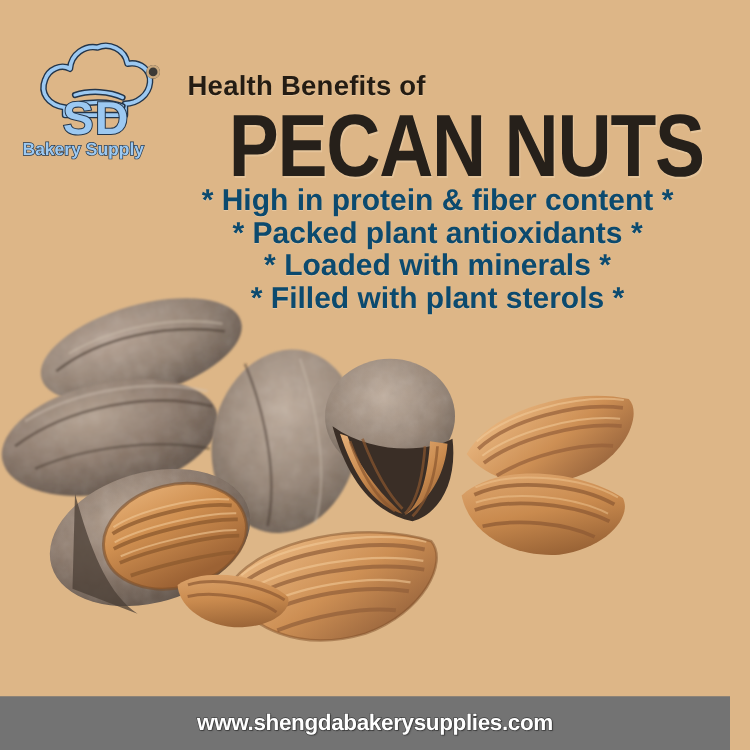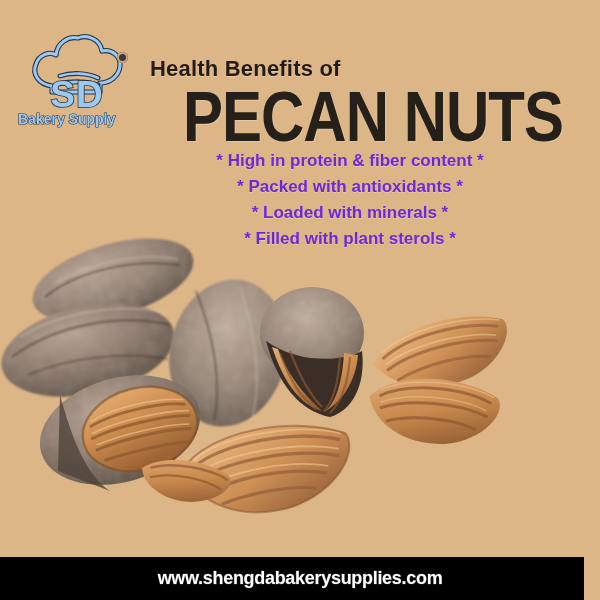--- a/index.html
+++ b/index.html
@@ -53,33 +53,33 @@
     transform:scaleY(1.18);transform-origin:top center;
     white-space:nowrap;
     text-shadow:1px 1px 0 rgba(255,240,210,.25);
   }
 
   
   #benefits{
     position:absolute;left:110px;top:148px;width:480px;text-align:center;
   }
   .benefit{
-    font-size:17px;font-weight:700;color:#6d28d9;
+    font-size:24px;font-weight:700;color:#0c4a6e;
     line-height:26px;white-space:nowrap;
     text-shadow:0 1px 0 rgba(255,240,215,.30);
   }
 
   
   #nuts{position:absolute;left:0;top:225px;width:520px;height:300px;}
   #nuts svg{display:block;}
 
   
   #footer{
     position:absolute;left:0;top:557px;width:600px;height:43px;
-    background:#000000;
+    background:#737373;
     display:flex;align-items:center;justify-content:center;
   }
   #footer-url{
     font-size:18px;font-weight:600;color:#ffffff;
     -webkit-text-stroke:.9px #3b3b3b;
     paint-order:stroke fill;
     letter-spacing:-.3px;
     text-shadow:1px 1px 1px rgba(0,0,0,.30);
   }
 </style>
@@ -114,21 +114,21 @@
     <div class="logo-reg"></div>
     <div class="logo-sd">SD</div>
     <div class="logo-sub">Bakery Supply</div>
   </div>
 
   <div id="subhead">Health Benefits of</div>
   <div id="title">PECAN NUTS</div>
 
   <div id="benefits">
     <div class="benefit">* High in protein &amp; fiber content *</div>
-    <div class="benefit">* Packed with antioxidants *</div>
+    <div class="benefit">* Packed plant antioxidants *</div>
     <div class="benefit">* Loaded with minerals *</div>
     <div class="benefit">* Filled with plant sterols *</div>
   </div>
 
   <div id="nuts">
     <svg width="520" height="300" viewBox="0 0 520 300">
       <defs>
         <radialGradient id="shellA" cx="38%" cy="30%" r="78%">
           <stop offset="0%" stop-color="#b8a495"></stop>
           <stop offset="55%" stop-color="#938172"></stop>

